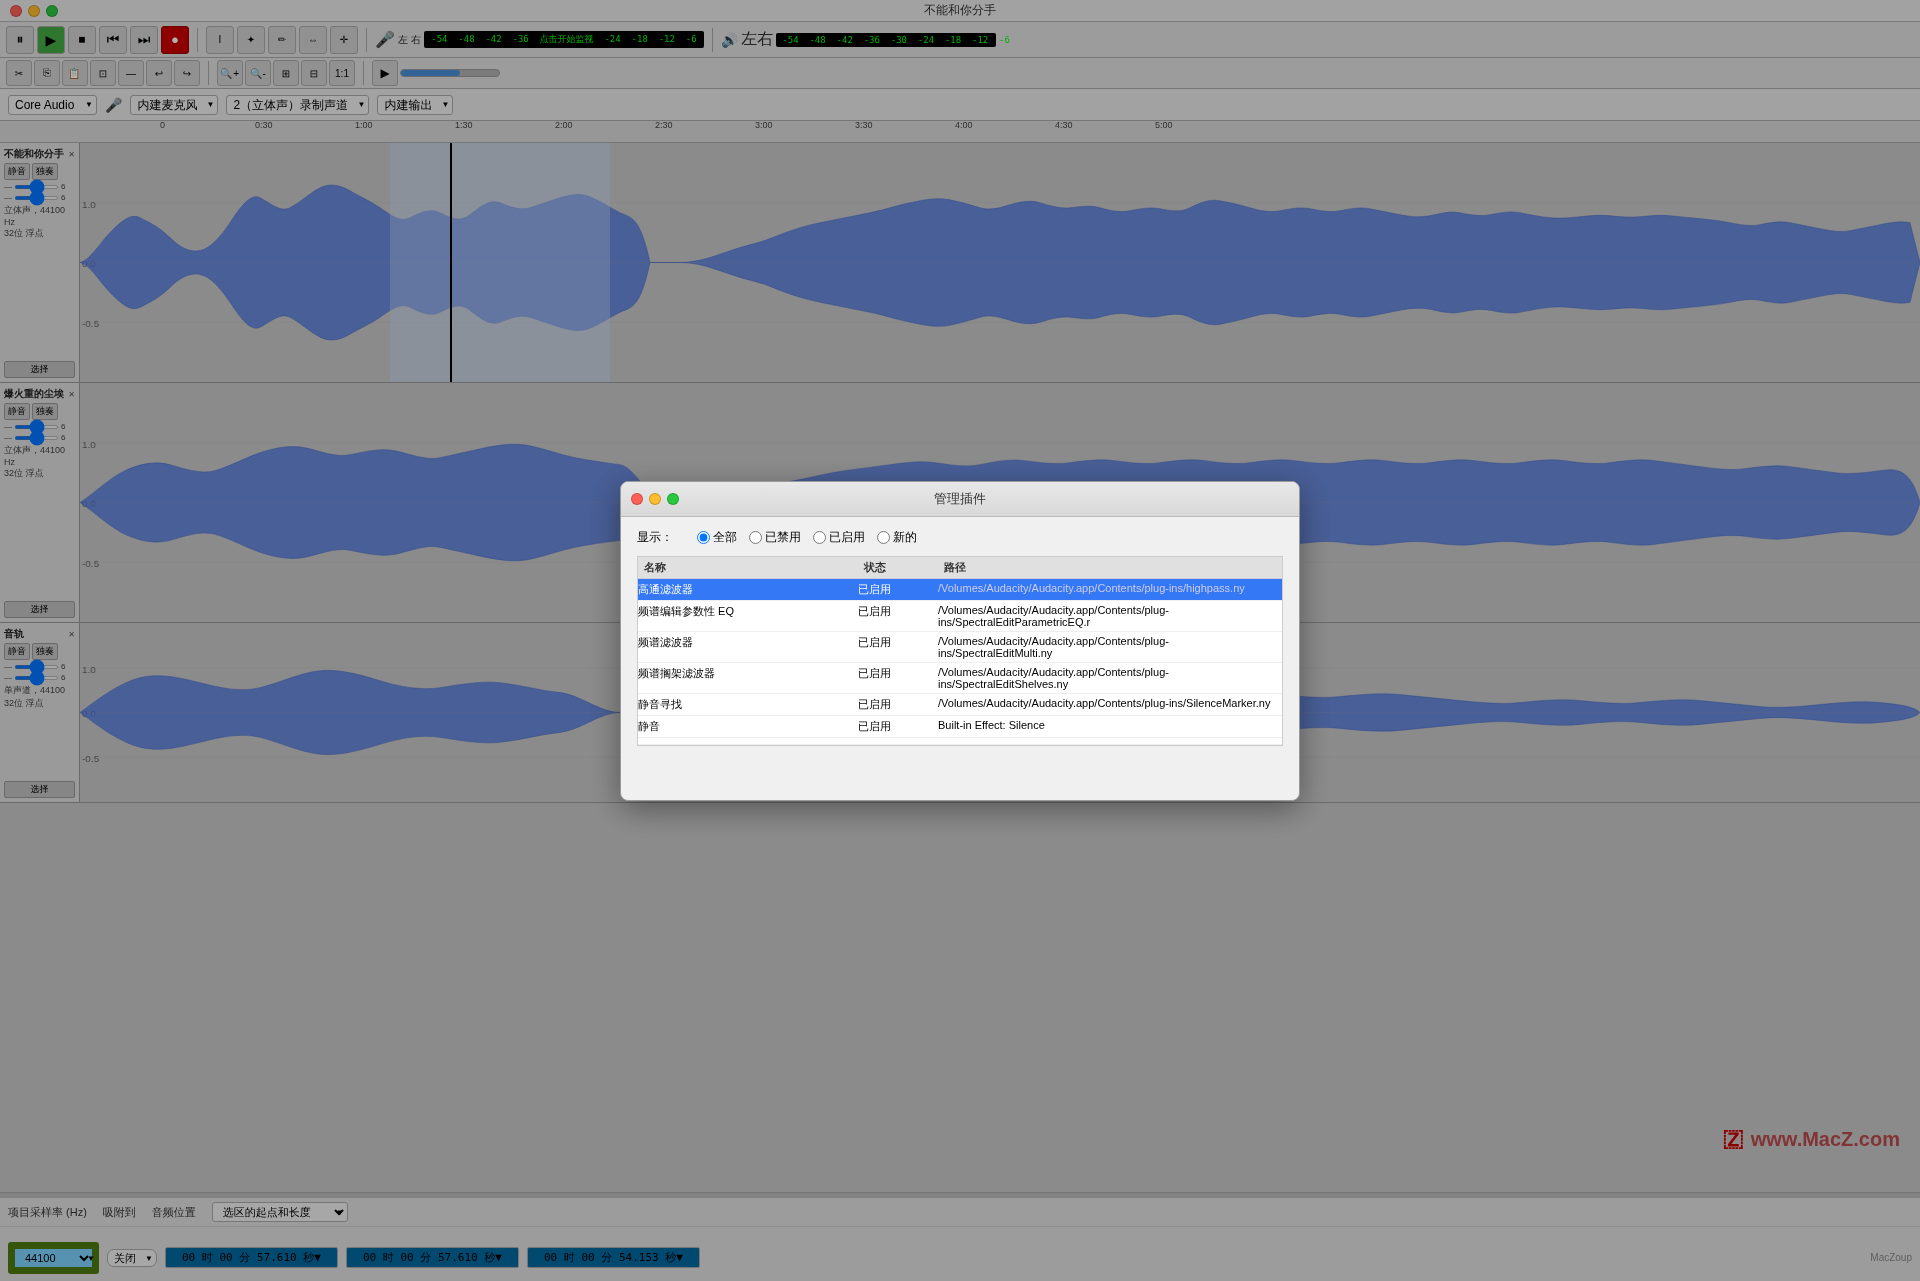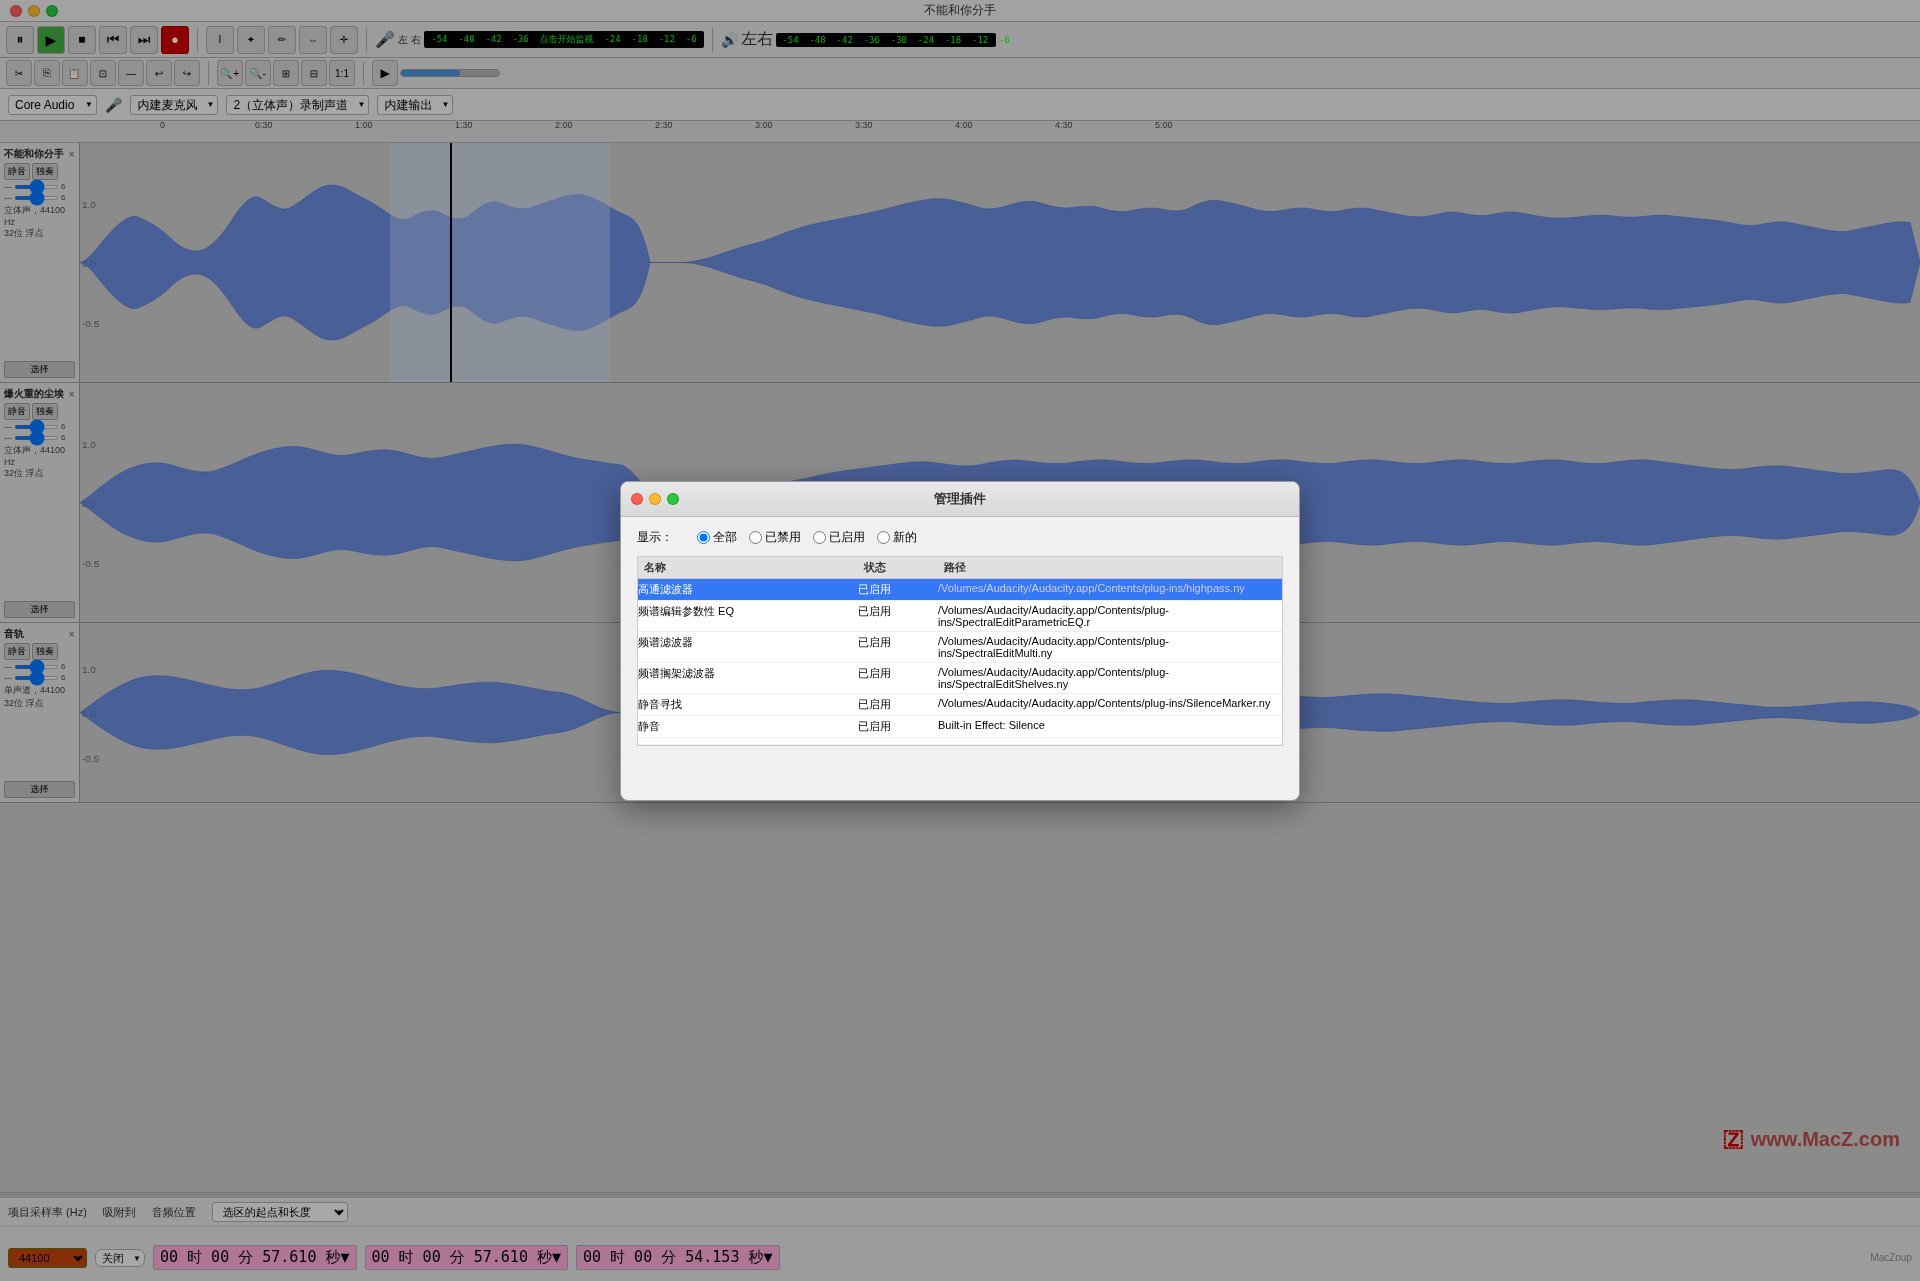--- a/index.html
+++ b/index.html
@@ -252,25 +252,25 @@
       gap: 8px;
       flex: 1;
     }
     .status-field {
       display: flex;
       align-items: center;
       gap: 4px;
     }
     .status-label { font-size: 11px; color: #333; }
     .status-value-box {
-      background: #f9a8d4;
+      background: #0369a1;
       border: 1px solid #aaa;
       border-radius: 2px;
-      padding: 2px 6px;
-      font-size: 15px;
+      padding: 2px 16px;
+      font-size: 11px;
       font-family: monospace;
     }
     .status-select {
       background: #f0f0f0;
       border: 1px solid #aaa;
       border-radius: 3px;
       padding: 2px 20px 2px 6px;
       font-size: 11px;
     }
     .status-select-wrapper {
@@ -280,22 +280,22 @@
     .status-select-wrapper::after {
       content: "▼";
       font-size: 8px;
       position: absolute;
       right: 4px;
       top: 50%;
       transform: translateY(-50%);
       pointer-events: none;
     }
     .hz-select {
-      background: #c2410c;
-      border: 1px solid #4d7c0f;
+      background: #7dd3fc;
+      border: 7px solid #4d7c0f;
       border-radius: 3px;
       padding: 2px 20px 2px 6px;
       font-size: 11px;
     }
 
     
     .modal-overlay {
       position: fixed;
       top: 0; left: 0; right: 0; bottom: 0;
       background: rgba(0,0,0,0.3);
@@ -329,21 +329,21 @@
       position: relative;
     }
     .modal-title-bar .modal-window-controls {
       position: absolute;
       left: 10px;
       display: flex;
       gap: 6px;
     }
     .modal-title-text {
       font-size: 13px;
-      font-weight: bold;
+      font-weight: normal;
       color: #333;
     }
 
     .modal-body {
       padding: 12px 16px;
       flex: 1;
     }
 
     .modal-desc {
       font-size: 12px;

